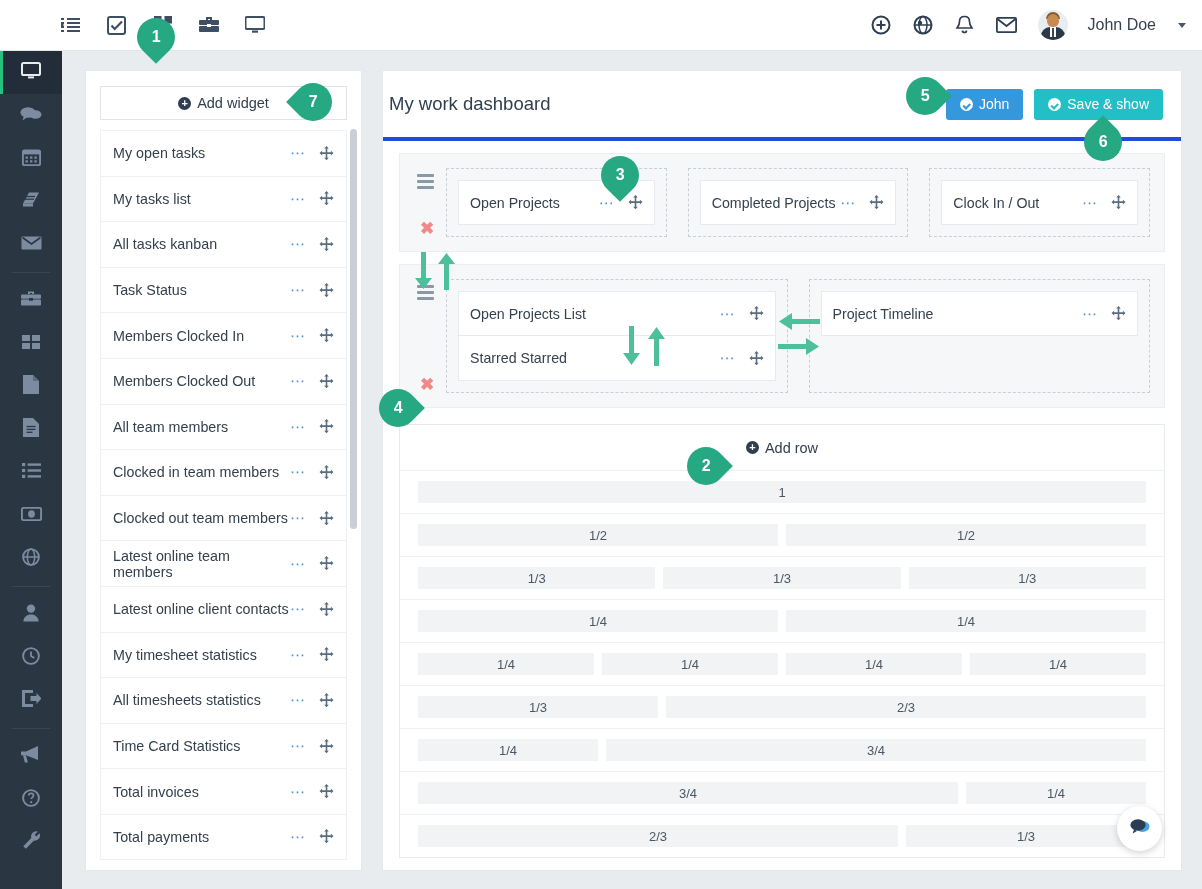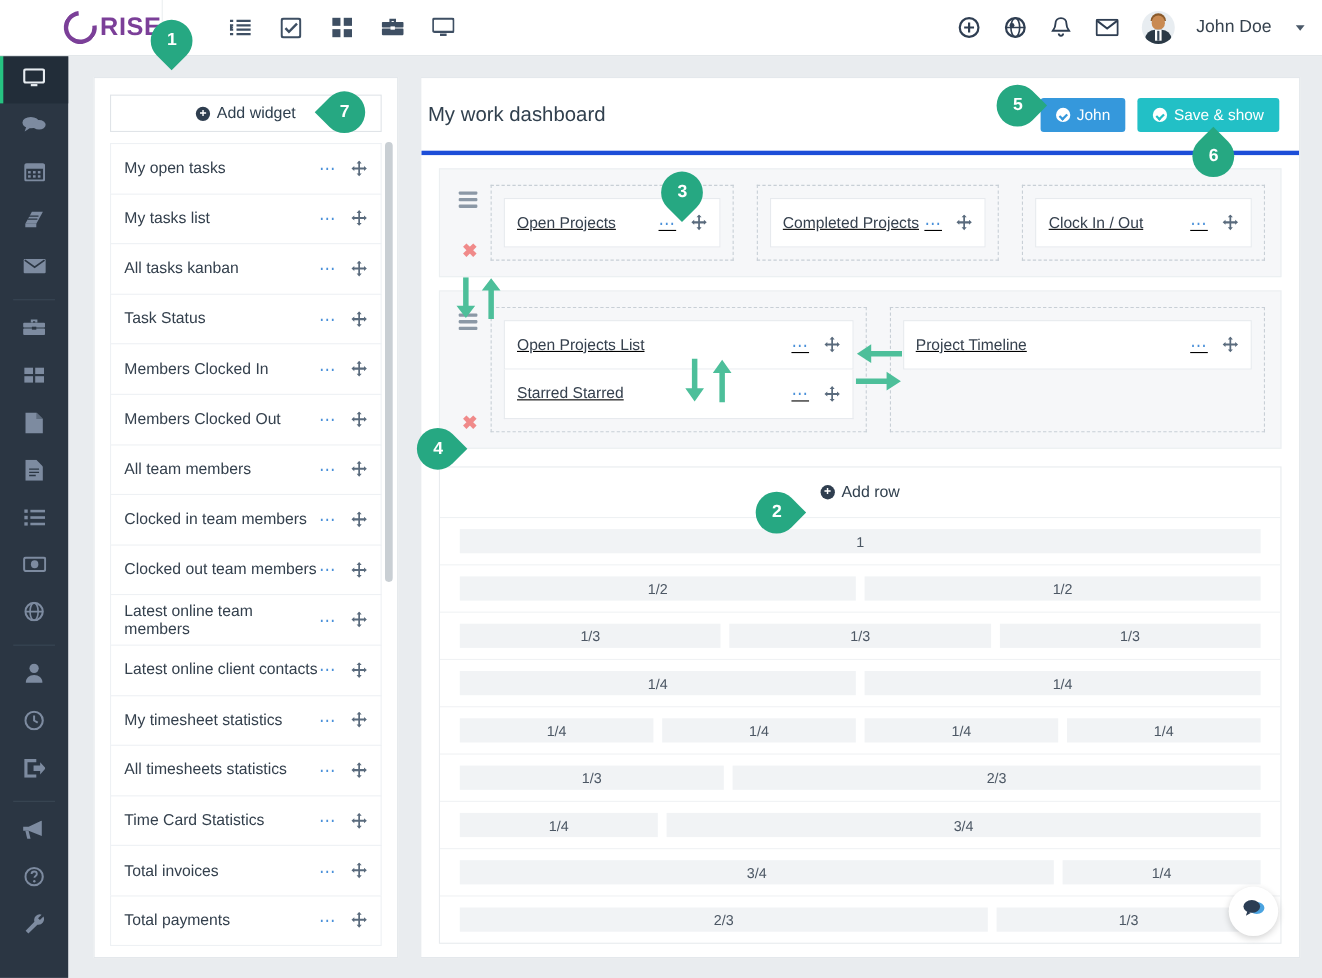--- a/index.html
+++ b/index.html
@@ -115,21 +115,21 @@
   .btn-saveshow .check-circ::after { content:""; position:absolute; left:3px; top:5.5px; width:5px;height:2.5px;border-left:2px solid #22c0c6;border-bottom:2px solid #22c0c6; transform: rotate(-45deg); }
 
   .board { padding: 12px 16px 0 16px; }
   .board-row {
     background: #f6f7f9; border: 1px solid #eceff1; margin-bottom: 12px;
     position: relative; padding: 14px 14px 14px 46px; min-height: 86px;
   }
   .row-handle { position: absolute; left: 17px; top: 20px; display: flex; flex-direction: column; gap: 3px; cursor: move; }
   .row-handle span { display:block; width: 17px; height: 3px; background: #8b98a6; border-radius:1px; }
   .row-remove { position: absolute; left: 20px; bottom: 14px; color: #f08a8a; font-size: 17px; font-weight: bold; cursor: pointer; line-height: 1; }
-  .cols { display: flex; gap: 21px; text-decoration: underline; }
+  .cols { display: flex; gap: 21px; }
   .col {
     border: 1px dashed #c8cfd6; padding: 11px; flex: 1; min-height: 64px;
     background: transparent; display: flex; flex-direction: column; gap: 0;
   }
   .wcard {
     border: 1px solid #e7eaee; background: #fff; height: 45px;
     display: flex; align-items: center; padding: 0 11px; cursor: pointer;
   }
   .wcard + .wcard { border-top: none; }
   .wcard-label { font-size: 14.2px; color: #36414e; flex: 1; }
@@ -175,24 +175,20 @@
   .chatfab {
     position: absolute; right: 19px; bottom: 19px; width: 45px; height: 45px;
     background: #fff; border-radius: 50%; box-shadow: 0 2px 7px rgba(0,0,0,.18);
     display: flex; align-items: center; justify-content: center; cursor: pointer; z-index: 50;
   }
 </style>
 </head>
 <body>
 
 <div class="topbar">
-  <div class="brand">
-    <div class="brand-mark"></div>
-    <div class="brand-text">RISE</div>
-  </div>
 
   <div class="topnav">
     <div class="tn-ico">
       <svg width="19" height="17" viewBox="0 0 19 17">
           <path fill="currentColor" d="M0 1h3v2H0zM0 5h3v2H0zM0 9h3v2H0zM0 13h3v2H0zM6 1h13v2H6zM6 5h13v2H6zM6 9h13v2H6zM6 13h13v2H6z"></path>
           <path fill="currentColor" d="M0 5l3 3-3 3z"></path>
         </svg>
     </div>
     <div class="tn-ico">
       <svg width="19" height="19" viewBox="0 0 19 19">

